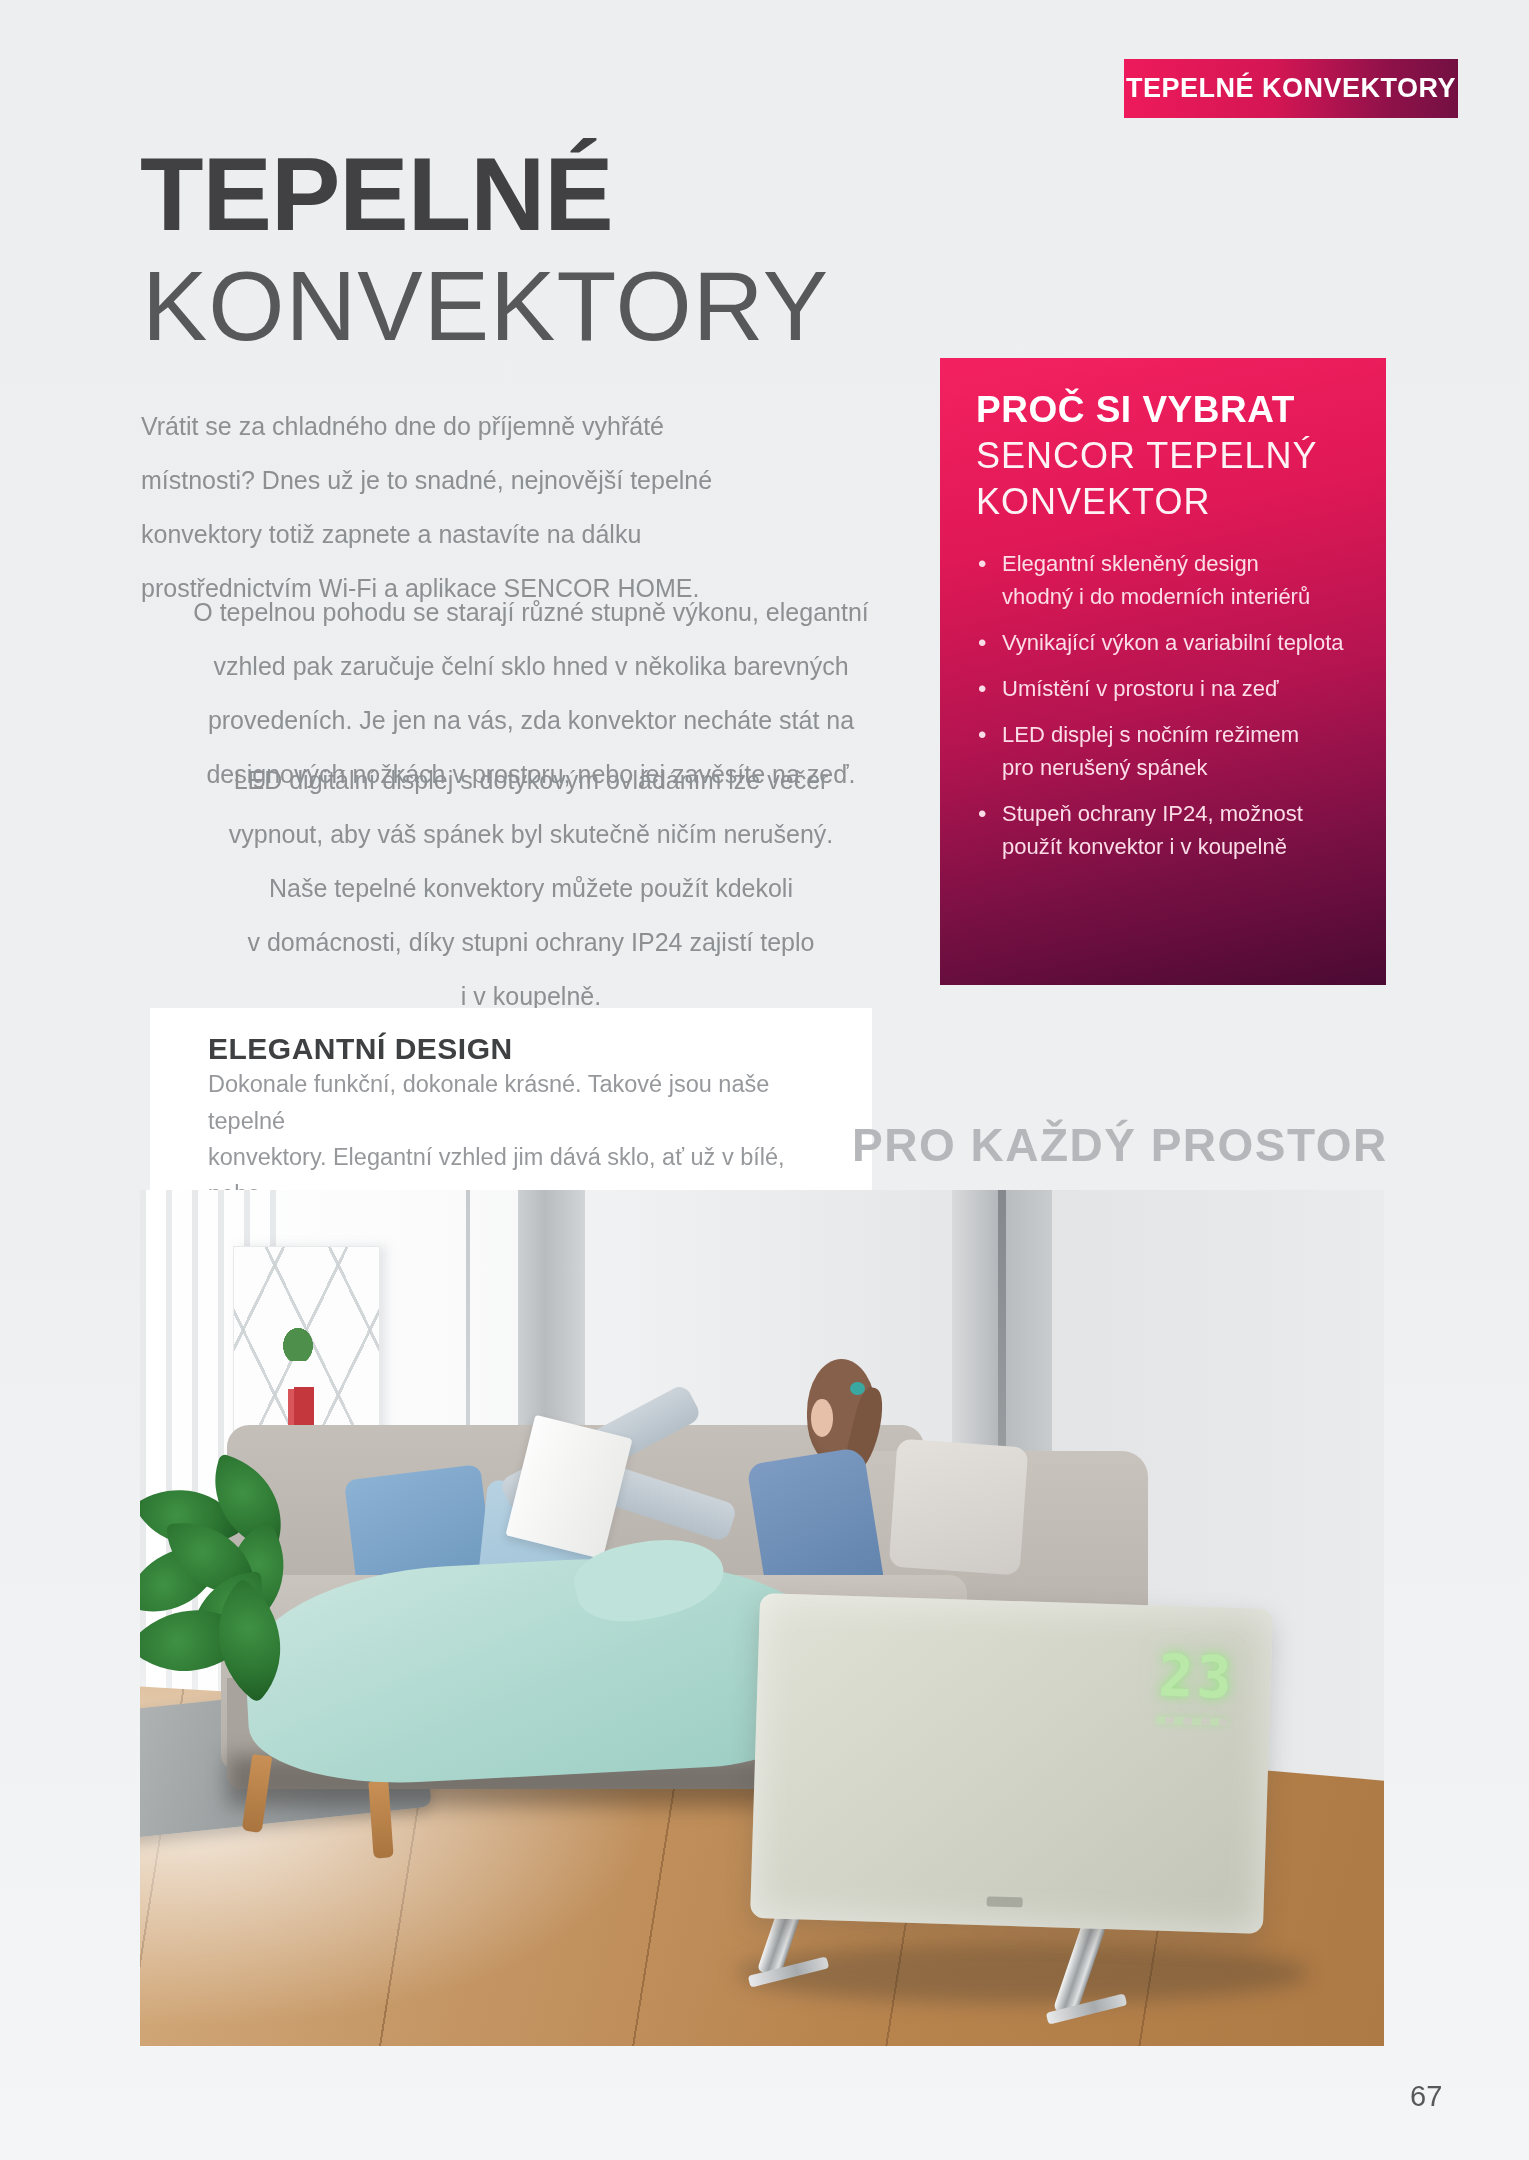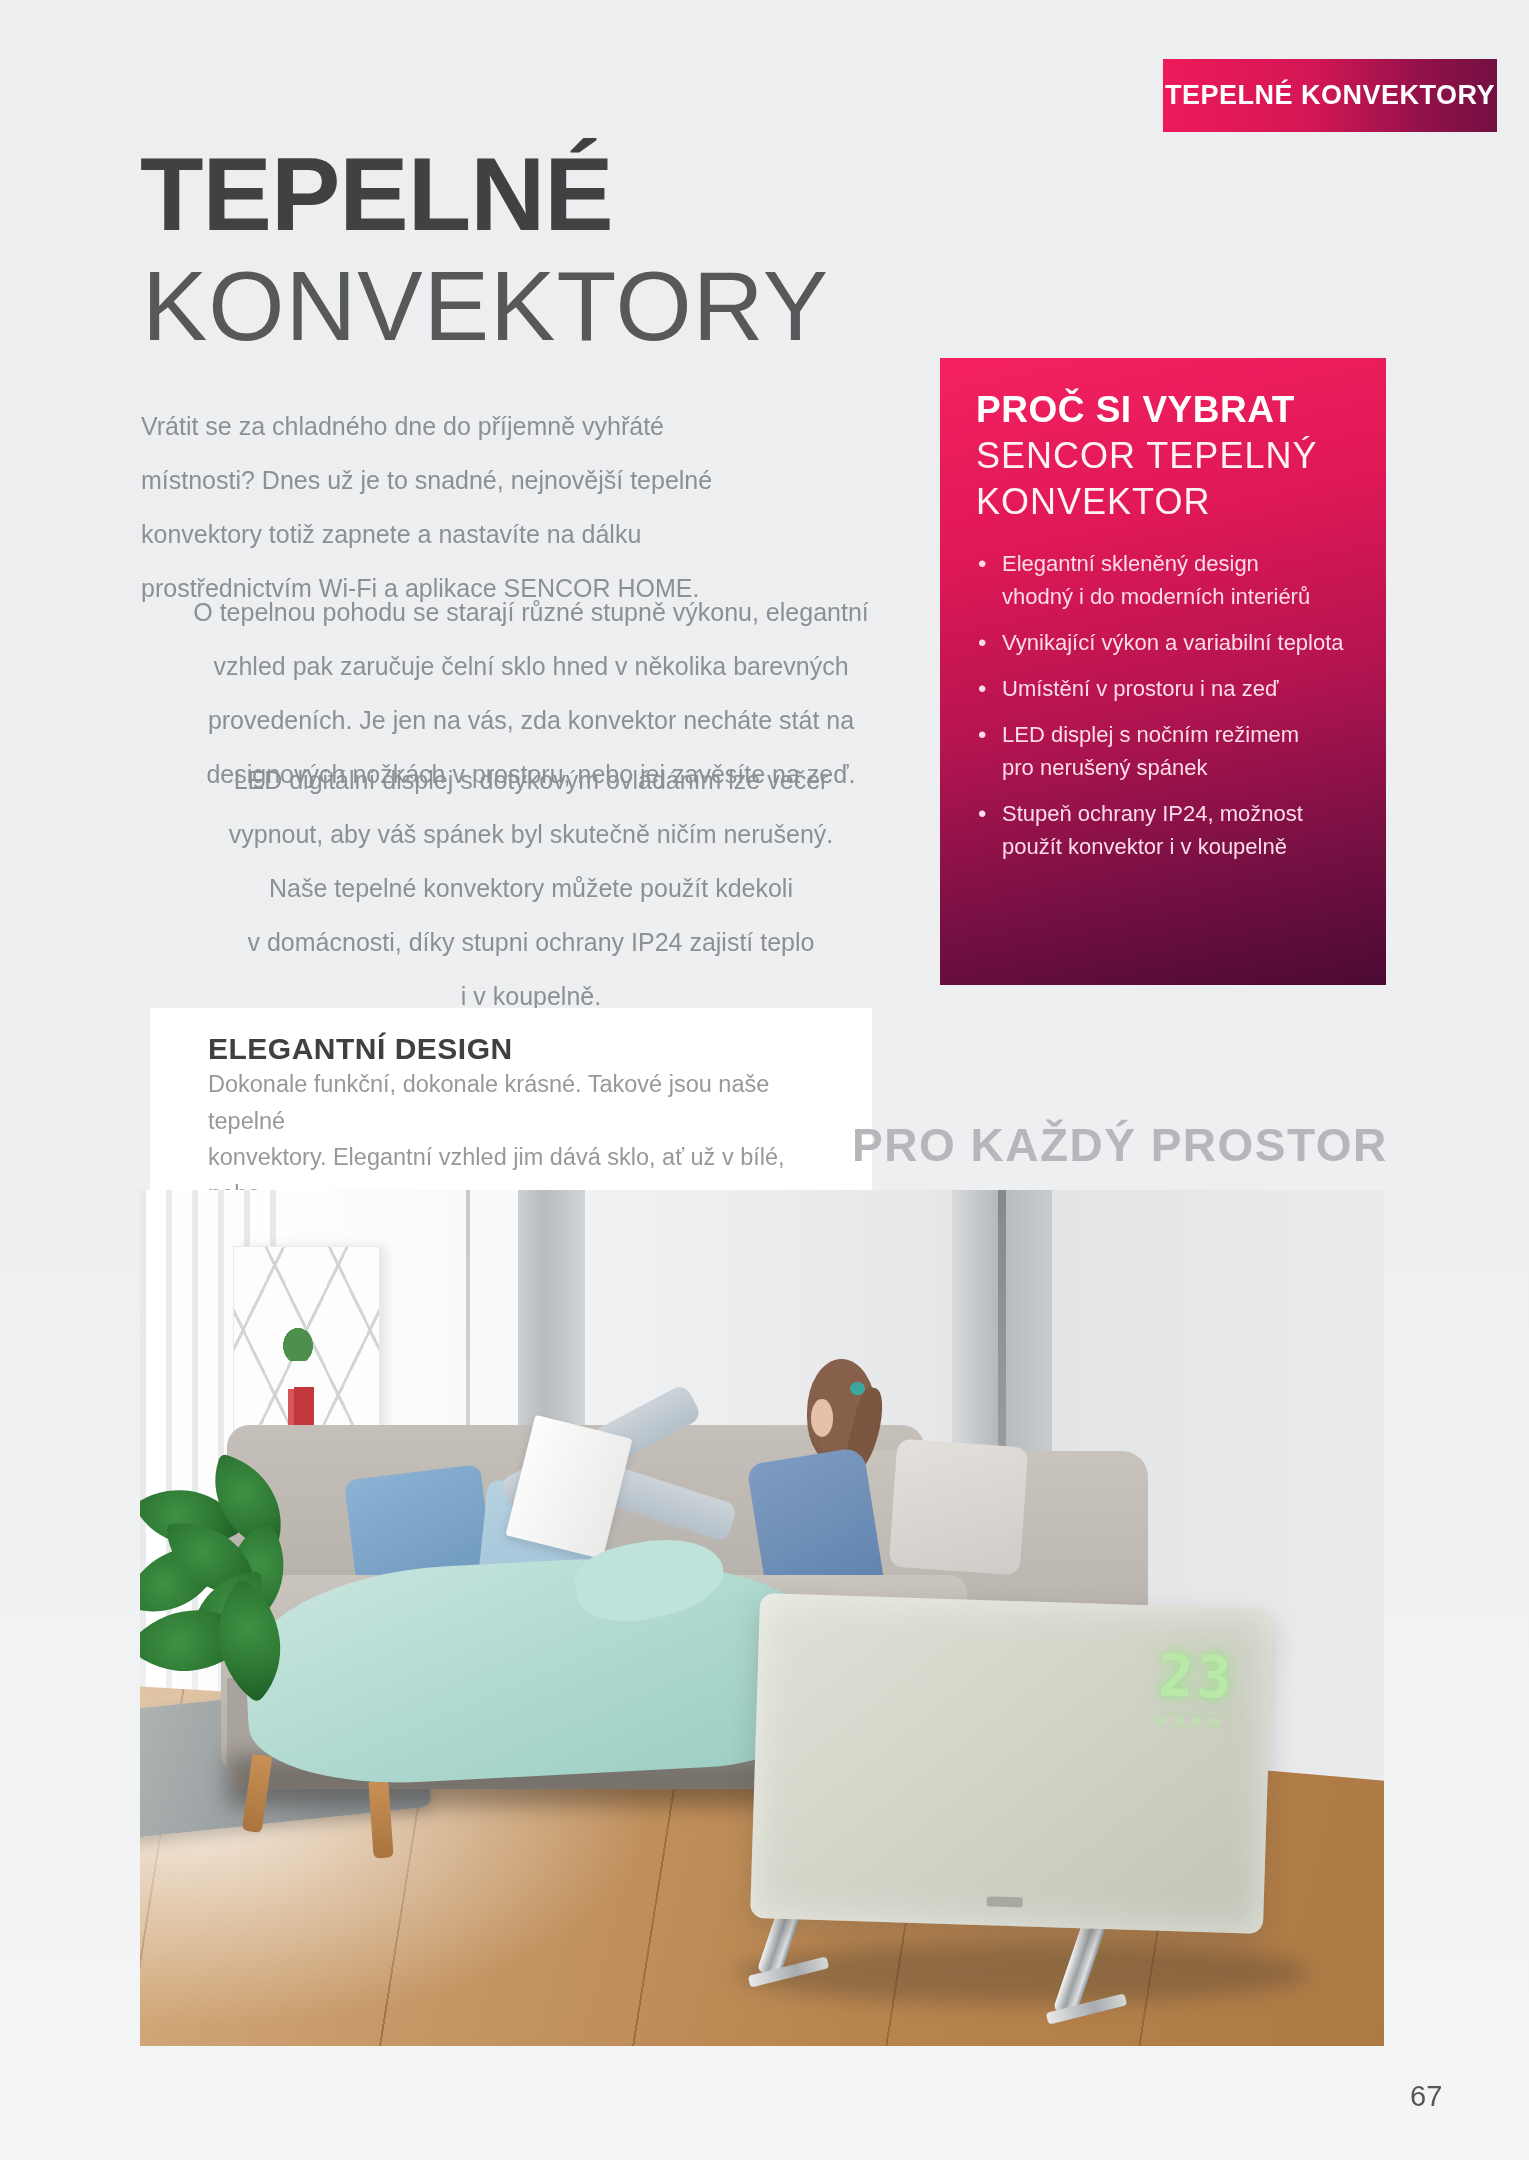--- a/index.html
+++ b/index.html
@@ -7,21 +7,21 @@
     width:1529px;height:2160px;position:relative;overflow:hidden;
     background:linear-gradient(180deg,#ecEEf0 0%,#edeff1 55%,#f4f5f6 100%);
     font-family:"Liberation Sans",sans-serif;
     -webkit-font-smoothing:antialiased;
   }
   .pre{white-space:pre-line;}
   .abs{position:absolute;}
 
   
   .badge{
-    left:1163px;top:59px;width:334px;height:73px;
+    left:1124px;top:59px;width:334px;height:59px;
     background:linear-gradient(90deg,#ee1a5b 0%,#d41654 45%,#8e1149 80%,#731042 100%);
     display:flex;align-items:center;justify-content:center;
     color:#fff;font-size:27px;font-weight:bold;letter-spacing:.5px;
   }
 
   
   .title-bold{left:140px;top:140px;font-size:104px;font-weight:800;color:#414042;letter-spacing:-1px;line-height:108px;}
   .title-light{left:142px;top:252px;font-size:98px;font-weight:200;color:#57585a;letter-spacing:1px;line-height:108px;}
 
   

